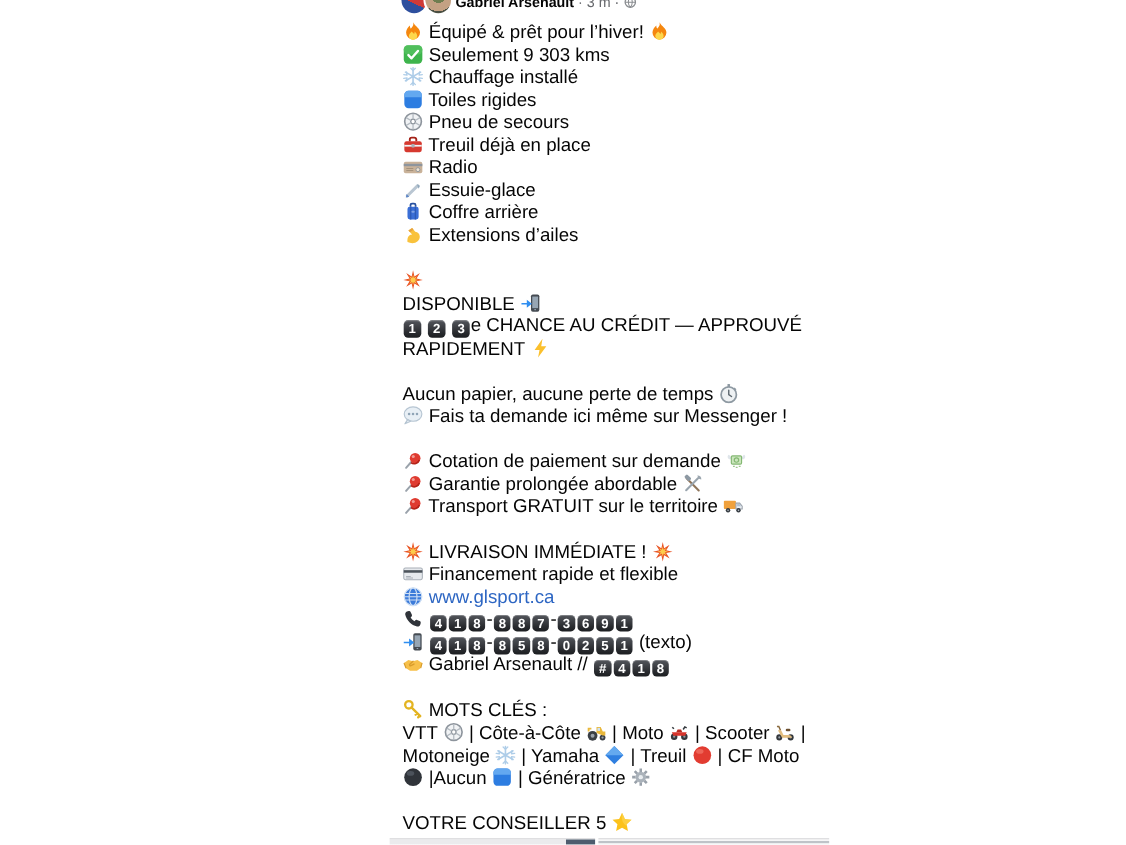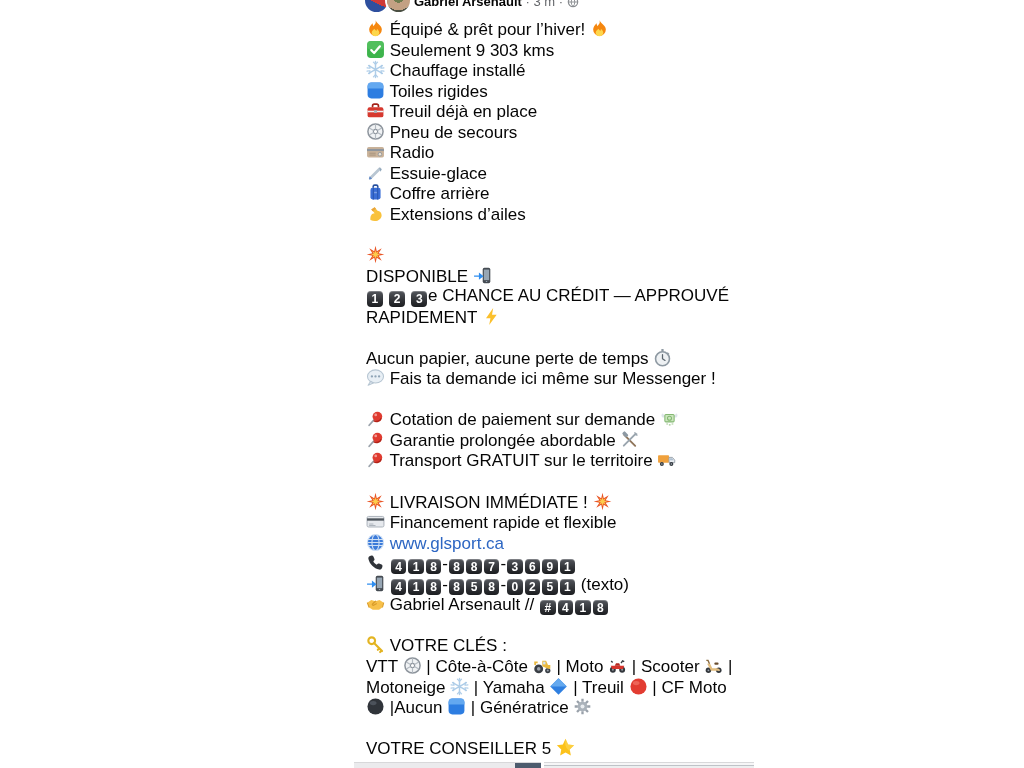--- a/index.html
+++ b/index.html
@@ -69,32 +69,32 @@
               <g stroke="#aecde8" stroke-width="1.4" stroke-linecap="round">
                 <path d="M9 1.5v15M2.5 5.25l13 7.5M15.5 5.25l-13 7.5"></path>
                 <path d="M9 4 7 2M9 4l2-2M9 14l-2 2M9 14l2 2M3.8 7.8 1 7.4M3.8 7.8l-.4-2.7M14.2 10.2l2.8.4M14.2 10.2l.4 2.7M3.8 10.2 1 10.6M3.8 10.2l-.4 2.7M14.2 7.8l2.8-.4M14.2 7.8l.4-2.7" stroke-width="1.1"></path>
               </g>
             </svg></span><span> Chauffage installé</span></div>
         <div class="line"><span class="emoji"><svg width="19" height="19" viewBox="0 0 18 18">
               <rect x="1.5" y="1.5" width="15" height="15" rx="3.6" fill="#2d7de1"></rect>
               <path d="M5.1 1.5h7.8a3.6 3.6 0 0 1 3.6 3.6V7h-15V5.1a3.6 3.6 0 0 1 3.6-3.6z" fill="#63a8f0"></path>
             </svg></span><span> Toiles rigides</span></div>
         <div class="line"><span class="emoji"><svg width="19" height="19" viewBox="0 0 18 18">
+              <circle cx="9" cy="9" r="7.2" fill="#f1f3f5" stroke="#8d949c" stroke-width="1.4"></circle>
+              <circle cx="9" cy="9" r="2" fill="#fff" stroke="#8d949c" stroke-width="1.1"></circle>
+              <g stroke="#b3bac1" stroke-width="1.1">
+                <path d="M9 7V2.2M9 11v4.8M7.2 8.1 3 5.6M10.8 8.1 15 5.6M7.2 9.9 3 12.4M10.8 9.9 15 12.4"></path>
+              </g>
+            </svg></span><span> Pneu de secours</span></div>
+        <div class="line"><span class="emoji"><svg width="19" height="19" viewBox="0 0 18 18">
               <rect x="1.5" y="6" width="15" height="9.5" rx="1.8" fill="#d6392f"></rect>
               <path d="M6.2 6V4.6A1.6 1.6 0 0 1 7.8 3h2.4a1.6 1.6 0 0 1 1.6 1.6V6" fill="none" stroke="#a32218" stroke-width="1.6"></path>
               <rect x="1.5" y="9.2" width="15" height="1.5" fill="#f0f2f4"></rect>
               <rect x="7.6" y="8.5" width="2.8" height="2.9" rx=".6" fill="#aab0b6"></rect>
             </svg></span><span> Treuil déjà en place</span></div>
-        <div class="line"><span class="emoji"><svg width="19" height="19" viewBox="0 0 18 18">
-              <circle cx="9" cy="9" r="7.2" fill="#f1f3f5" stroke="#8d949c" stroke-width="1.4"></circle>
-              <circle cx="9" cy="9" r="2" fill="#fff" stroke="#8d949c" stroke-width="1.1"></circle>
-              <g stroke="#b3bac1" stroke-width="1.1">
-                <path d="M9 7V2.2M9 11v4.8M7.2 8.1 3 5.6M10.8 8.1 15 5.6M7.2 9.9 3 12.4M10.8 9.9 15 12.4"></path>
-              </g>
-            </svg></span><span> Pneu de secours</span></div>
         <div class="line"><span class="emoji"><svg width="19" height="19" viewBox="0 0 18 18">
               <rect x="1" y="4.8" width="16" height="9.8" rx="1.6" fill="#c9b299"></rect>
               <rect x="1" y="6.6" width="16" height="2" fill="#8e959d"></rect>
               <circle cx="13.2" cy="11.6" r="1.7" fill="#efe3d2" stroke="#8e959d" stroke-width=".8"></circle>
               <path d="M3.2 10.6h6M3.2 12.4h6" stroke="#a5927c" stroke-width=".9"></path>
             </svg></span><span> Radio</span></div>
         <div class="line"><span class="emoji"><svg width="19" height="19" viewBox="0 0 18 18">
               <path d="M4 14.4 13 5.4" stroke="#b9c6d2" stroke-width="2.6" stroke-linecap="round"></path>
               <path d="M12.4 4.4l2.6 1.2-1.2 2.6z" fill="#8fa6ba"></path>
               <path d="M2.8 15.6l3-.6-2.4-2.4z" fill="#5f87c7"></path>
@@ -210,21 +210,21 @@
             </svg></span><span> </span><span class="keycap">4</span><span class="keycap">1</span><span class="keycap">8</span><span>-</span><span class="keycap">8</span><span class="keycap">5</span><span class="keycap">8</span><span>-</span><span class="keycap">0</span><span class="keycap">2</span><span class="keycap">5</span><span class="keycap">1</span><span> (texto)</span></div>
         <div class="line"><span class="emoji"><svg width="19" height="19" viewBox="0 0 18 18">
               <path d="M1.2 8.2 5 5.6l4 1.2 3.8-1.2 4 2.6-1.2 4.4-3.2 2.4H6.4L3 12.8z" fill="#f7c04a"></path>
               <path d="M9 6.8 6.2 9.4c-.6.6.2 1.6 1 1.2l2.6-1.4" fill="none" stroke="#d99c2b" stroke-width="1.2" stroke-linecap="round"></path>
               <path d="M1.2 8.2 3 12.8M16.8 8.2l-1.2 4.4" stroke="#d99c2b" stroke-width="1"></path>
             </svg></span><span> Gabriel Arsenault // </span><span class="keycap">#</span><span class="keycap">4</span><span class="keycap">1</span><span class="keycap">8</span></div>
         <div class="line">&nbsp;</div>
         <div class="line"><span class="emoji"><svg width="19" height="19" viewBox="0 0 18 18">
               <circle cx="5.4" cy="5.4" r="3.2" fill="none" stroke="#e3b422" stroke-width="2"></circle>
               <path d="M7.6 7.6l7.6 7.6M12.6 12.6l-1.4 1.4M14.8 14.8l-1.4 1.4" stroke="#e3b422" stroke-width="2" stroke-linecap="round"></path>
-            </svg></span><span> VOTRE CLÉS :</span></div>
+            </svg></span><span> MOTS CLÉS :</span></div>
         <div class="line"><span>VTT </span><span class="emoji"><svg width="19" height="19" viewBox="0 0 18 18">
               <circle cx="9" cy="9" r="7.2" fill="#f1f3f5" stroke="#8d949c" stroke-width="1.4"></circle>
               <circle cx="9" cy="9" r="2" fill="#fff" stroke="#8d949c" stroke-width="1.1"></circle>
               <g stroke="#b3bac1" stroke-width="1.1">
                 <path d="M9 7V2.2M9 11v4.8M7.2 8.1 3 5.6M10.8 8.1 15 5.6M7.2 9.9 3 12.4M10.8 9.9 15 12.4"></path>
               </g>
             </svg></span><span> | Côte-à-Côte </span><span class="emoji"><svg width="19" height="19" viewBox="0 0 18 18">
               <circle cx="5.4" cy="12.2" r="4.2" fill="#3a3f45"></circle>
               <circle cx="5.4" cy="12.2" r="1.7" fill="#9aa2ab"></circle>
               <circle cx="14" cy="13.8" r="2.5" fill="#3a3f45"></circle>

